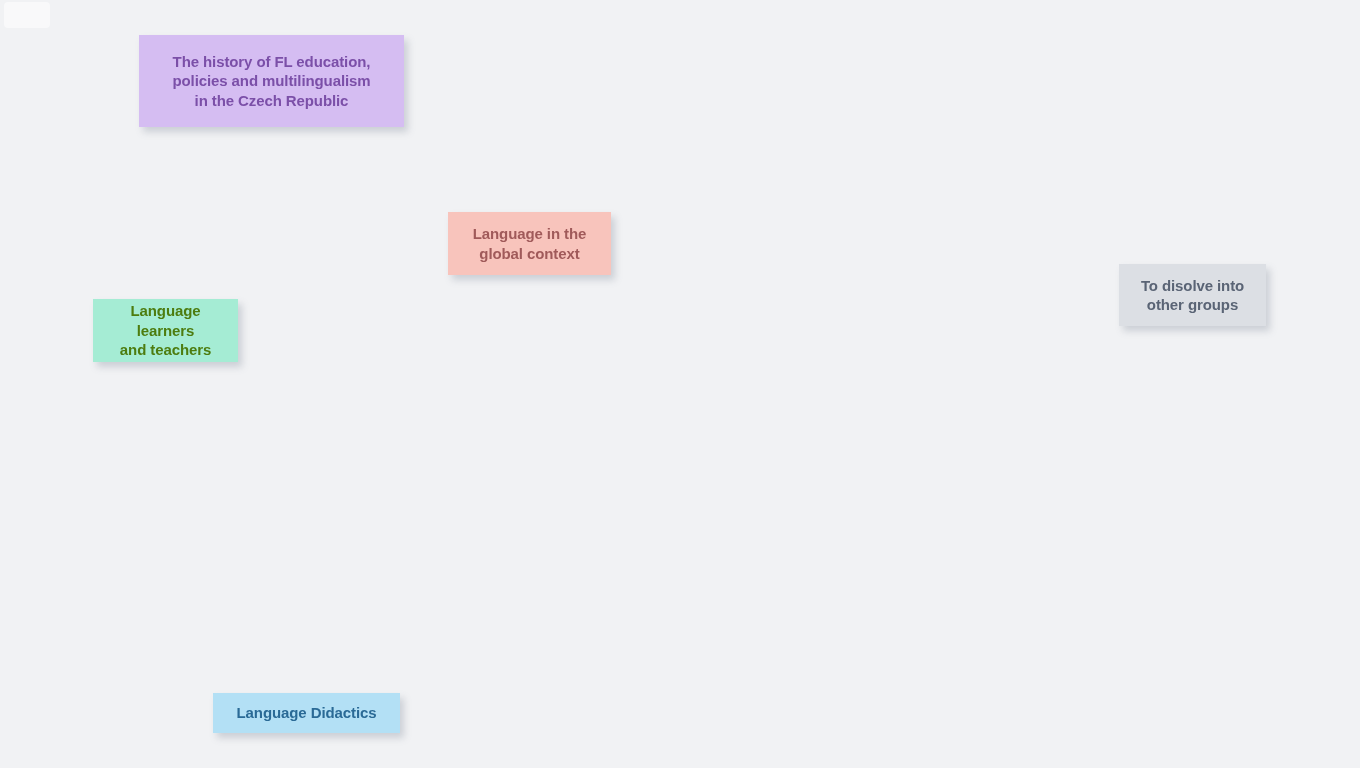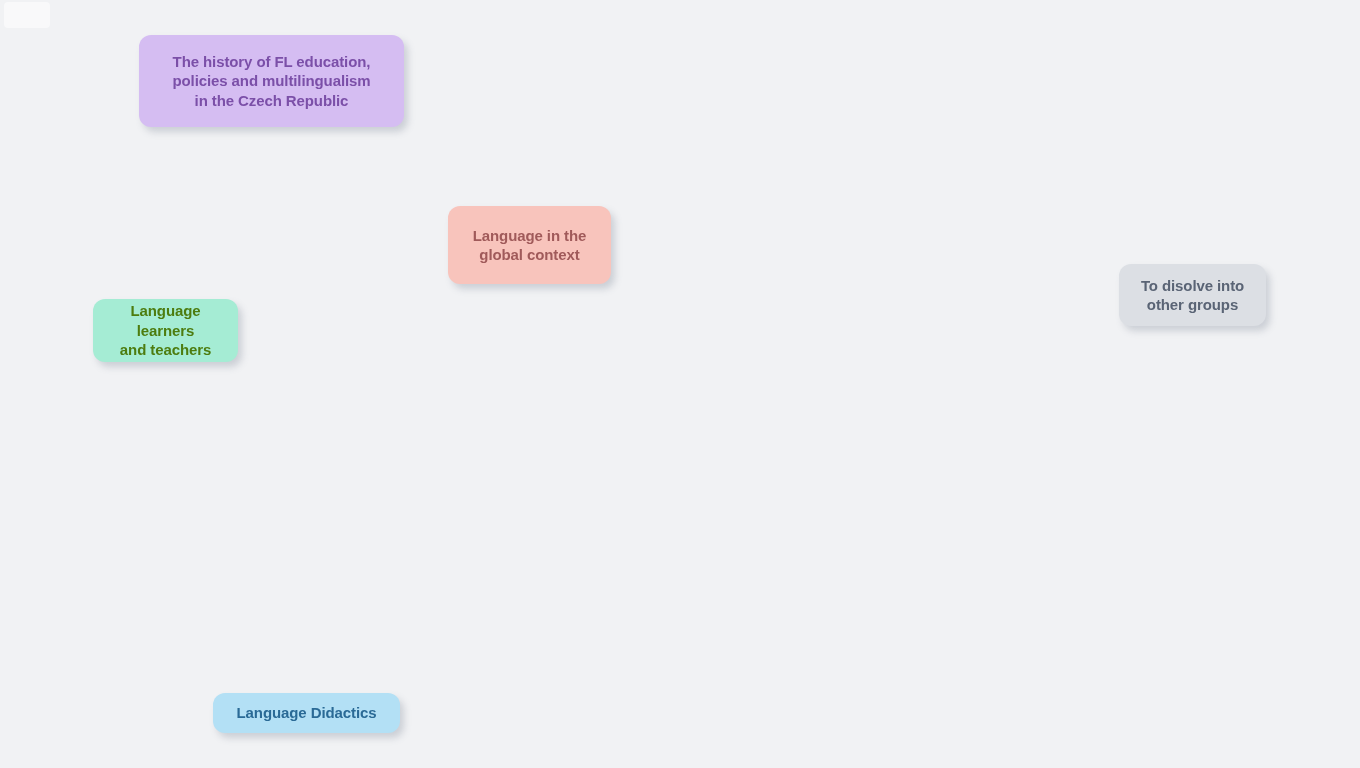--- a/index.html
+++ b/index.html
@@ -20,21 +20,21 @@
     height: 768px;
     background: #f1f2f4;
   }
   .node {
     position: absolute;
     box-sizing: border-box;
     display: flex;
     align-items: center;
     justify-content: center;
     text-align: center;
-    border-radius: 12px;
+    border-radius: 0;
     font-weight: bold;
     line-height: 1.30;
     letter-spacing: -0.1px;
     padding: 6px 14px;
     box-shadow: 4px 5px 7px rgba(120, 128, 145, 0.30);
     user-select: none;
     -webkit-font-smoothing: antialiased;
   }
   .node-label {
     display: block;
@@ -58,21 +58,21 @@
 <div id="canvas" style="width: 1360px; height: 768px; background: rgb(241, 242, 244);">
 
   <div class="corner-artifact"></div>
 
   <div class="node" id="node-0" style="left: 139px; top: 35px; width: 265px; height: 92px; background: rgb(213, 189, 242); color: rgb(123, 79, 168); font-size: 15px;">
     <span class="node-label">The history of FL education,
 policies and multilingualism
 in the Czech Republic</span>
   </div>
 
-  <div class="node" id="node-1" style="left: 448px; top: 206px; width: 163px; height: 78px; background: rgb(248, 196, 188); color: rgb(160, 90, 90); font-size: 15px;">
+  <div class="node" id="node-1" style="left: 448px; top: 212px; width: 163px; height: 63px; background: rgb(248, 196, 188); color: rgb(160, 90, 90); font-size: 15px;">
     <span class="node-label">Language in the
 global context</span>
   </div>
 
   <div class="node" id="node-2" style="left: 93px; top: 299px; width: 145px; height: 63px; background: rgb(165, 236, 212); color: #4d7c0f; font-size: 15px;">
     <span class="node-label">Language learners
 and teachers</span>
   </div>
 
   <div class="node" id="node-3" style="left: 1119px; top: 264px; width: 147px; height: 62px; background: rgb(220, 223, 228); color: rgb(90, 100, 117); font-size: 15px;">

